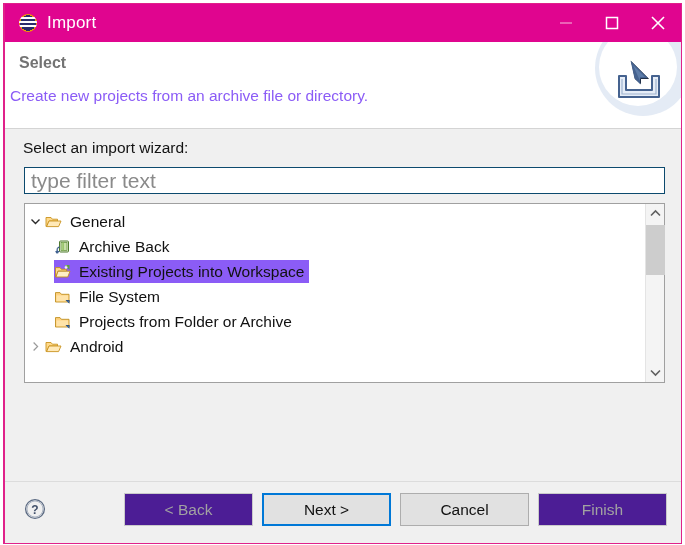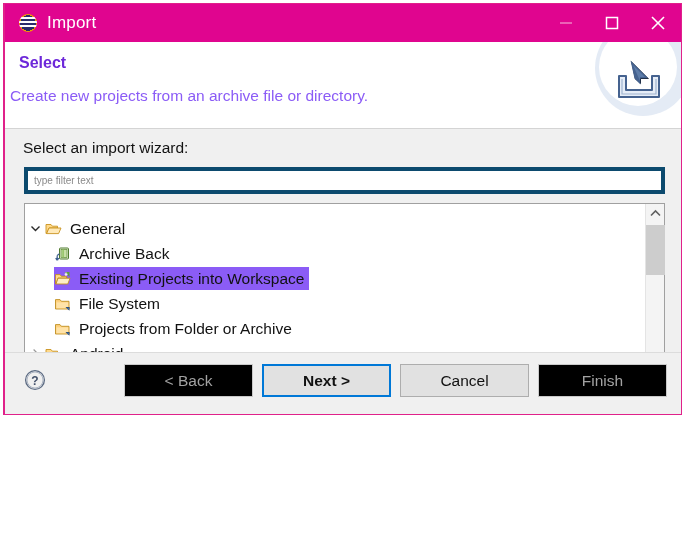--- a/index.html
+++ b/index.html
@@ -7,21 +7,21 @@
     margin: 0; padding: 0;
     width: 685px; height: 545px;
     overflow: hidden;
     background: #ffffff;
     font-family: "Liberation Sans", sans-serif;
   }
 
   #window {
     position: absolute;
     left: 3px; top: 3px;
-    width: 679px; height: 412px;
+    width: 679px; height: 541px;
     background: #f0f0f0;
     border: 1px solid #e0218a;
     border-left-width: 2px;
     display: flex;
     flex-direction: column;
   }
 
   
   #titlebar {
     height: 38px;
@@ -73,21 +73,21 @@
     flex: 0 0 auto;
     position: relative;
     border-bottom: 1px solid #d4d4d4;
     overflow: hidden;
   }
   #header-title {
     position: absolute;
     left: 14px; top: 12px;
     font-size: 16px;
     font-weight: bold;
-    color: #6d28d9;
+    color: #737373;
   }
   #header-desc {
     position: absolute;
     left: 5px; top: 45px;
     font-size: 15.5px;
     color: #8b5cf6;
     white-space: nowrap;
   }
   #header-icon-wrap {
     position: absolute;
@@ -124,40 +124,40 @@
     position: absolute;
     left: 18px; top: 10px;
     font-size: 15.5px;
     color: #131313;
   }
   #filter-input {
     position: absolute;
     left: 19px; top: 38px;
     width: 641px; height: 27px;
     background: #ffffff;
-    border: 4px solid #0c4a6e;
+    border: 1px solid #0c4a6e;
     font-family: "Liberation Sans", sans-serif;
-    font-size: 10px;
+    font-size: 21px;
     color: #1a1a1a;
     padding: 0 6px;
   }
   #filter-input::placeholder { color: #8a8a8a; opacity: 1; }
 
   #tree-panel {
     position: absolute;
     left: 19px; top: 74px;
     width: 641px; height: 180px;
     background: #ffffff;
     border: 1px solid #a0a0a0;
     display: flex;
   }
   #tree-list {
     flex: 1 1 auto;
     overflow: hidden;
-    padding-top: 12px;
+    padding-top: 5px;
   }
   .tree-row {
     height: 25px;
     display: flex;
     align-items: center;
     font-size: 15.5px;
     color: #111111;
     white-space: nowrap;
   }
   .tree-row.selected .row-inner {
@@ -228,27 +228,26 @@
     font-family: "Liberation Sans", sans-serif;
     font-size: 15.5px;
     display: flex; align-items: center; justify-content: center;
     border: 1px solid #adadad;
     background: #e1e1e1;
     color: #111111;
     cursor: default;
   }
   .btn.disabled {
     color: #a2a2a2;
-    background: #000000;
+    background: #4c1d95;
     border-color: #cacaca;
   }
   .btn.focused {
     border: 2px solid #0078d7;
     background: #e1e1e1;
-    font-weight: bold;
   }
   .btn.plain { background: #e1e1e1; }
 
   #watermark {
     position: absolute;
     left: 427px; top: 512px;
     font-size: 14.5px;
     color: #e3e3e3;
     letter-spacing: 0.2px;
     white-space: nowrap;

